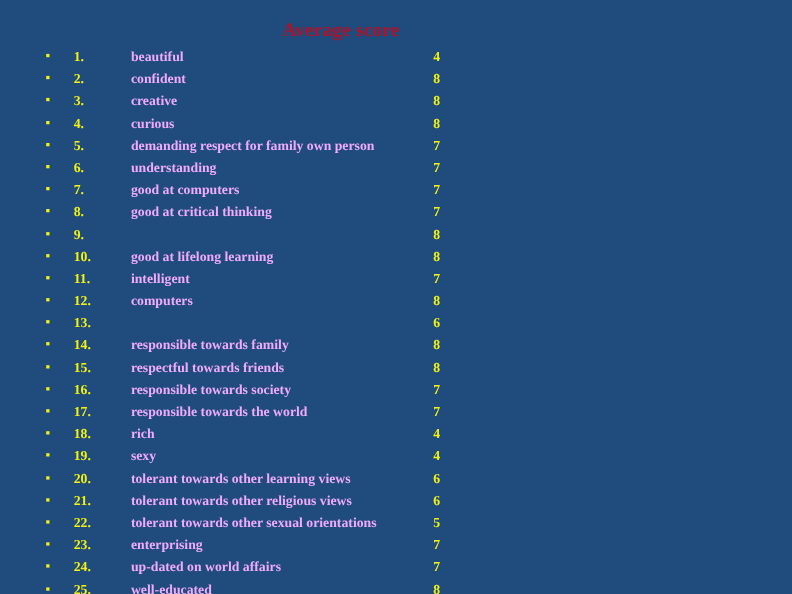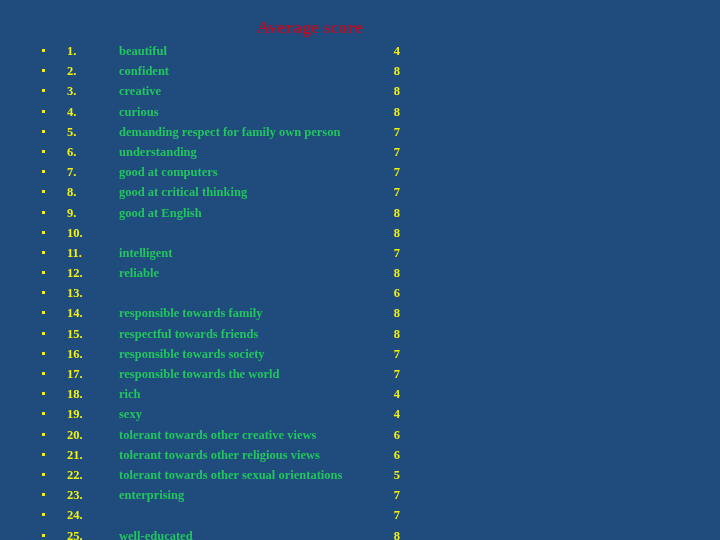--- a/index.html
+++ b/index.html
@@ -72,21 +72,21 @@
     font-weight: bold;
     color: #f2f20e;
   }
 
   .row-label {
     position: absolute;
     left: 119px;
     top: 0;
     font-size: 12.5px;
     font-weight: bold;
-    color: #22c55e;
+    color: #f0abfc;
   }
 
   .row-score {
     position: absolute;
     left: 330px;
     top: 0;
     width: 70px;
     text-align: right;
     font-size: 12.5px;
     font-weight: bold;
@@ -145,38 +145,38 @@
       </div>
       <div class="score-row">
         <span class="row-bullet"></span>
         <span class="row-index">8.</span>
         <span class="row-label">good at critical thinking</span>
         <span class="row-score">7</span>
       </div>
       <div class="score-row">
         <span class="row-bullet"></span>
         <span class="row-index">9.</span>
-        <span class="row-label">good at English</span>
         <span class="row-score">8</span>
       </div>
       <div class="score-row">
         <span class="row-bullet"></span>
         <span class="row-index">10.</span>
+        <span class="row-label">good at lifelong learning</span>
         <span class="row-score">8</span>
       </div>
       <div class="score-row">
         <span class="row-bullet"></span>
         <span class="row-index">11.</span>
         <span class="row-label">intelligent</span>
         <span class="row-score">7</span>
       </div>
       <div class="score-row">
         <span class="row-bullet"></span>
         <span class="row-index">12.</span>
-        <span class="row-label">reliable</span>
+        <span class="row-label">computers</span>
         <span class="row-score">8</span>
       </div>
       <div class="score-row">
         <span class="row-bullet"></span>
         <span class="row-index">13.</span>
         <span class="row-score">6</span>
       </div>
       <div class="score-row">
         <span class="row-bullet"></span>
         <span class="row-index">14.</span>
@@ -209,21 +209,21 @@
       </div>
       <div class="score-row">
         <span class="row-bullet"></span>
         <span class="row-index">19.</span>
         <span class="row-label">sexy</span>
         <span class="row-score">4</span>
       </div>
       <div class="score-row">
         <span class="row-bullet"></span>
         <span class="row-index">20.</span>
-        <span class="row-label">tolerant towards other creative views</span>
+        <span class="row-label">tolerant towards other learning views</span>
         <span class="row-score">6</span>
       </div>
       <div class="score-row">
         <span class="row-bullet"></span>
         <span class="row-index">21.</span>
         <span class="row-label">tolerant towards other religious views</span>
         <span class="row-score">6</span>
       </div>
       <div class="score-row">
         <span class="row-bullet"></span>
@@ -233,20 +233,21 @@
       </div>
       <div class="score-row">
         <span class="row-bullet"></span>
         <span class="row-index">23.</span>
         <span class="row-label">enterprising</span>
         <span class="row-score">7</span>
       </div>
       <div class="score-row">
         <span class="row-bullet"></span>
         <span class="row-index">24.</span>
+        <span class="row-label">up-dated on world affairs</span>
         <span class="row-score">7</span>
       </div>
       <div class="score-row">
         <span class="row-bullet"></span>
         <span class="row-index">25.</span>
         <span class="row-label">well-educated</span>
         <span class="row-score">8</span>
       </div>
     </div>
 

